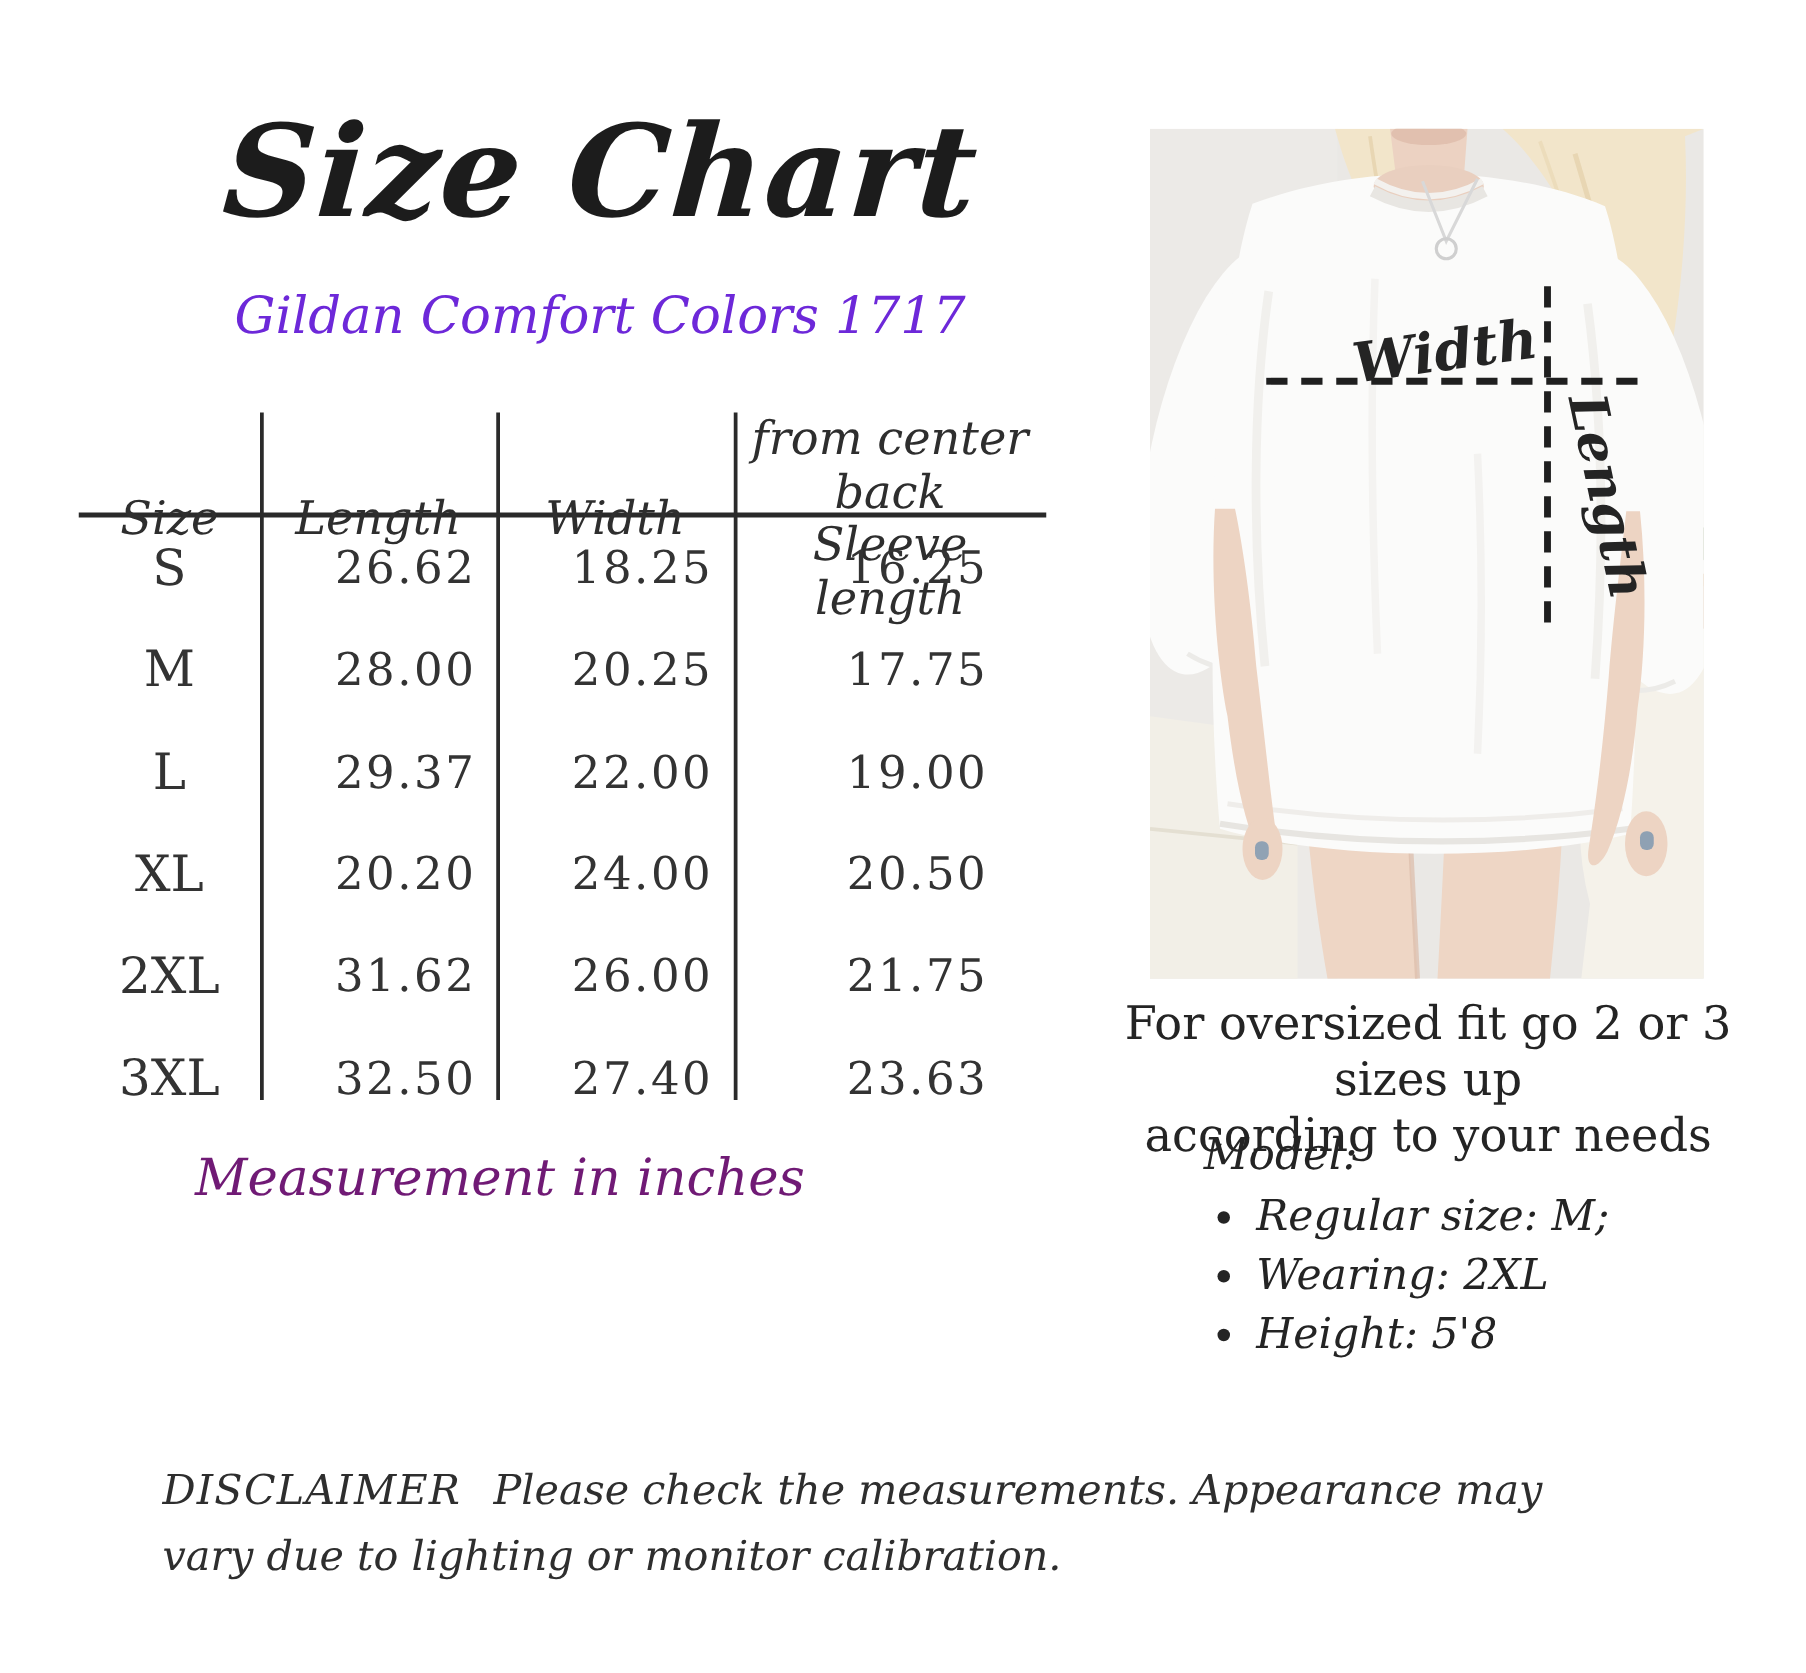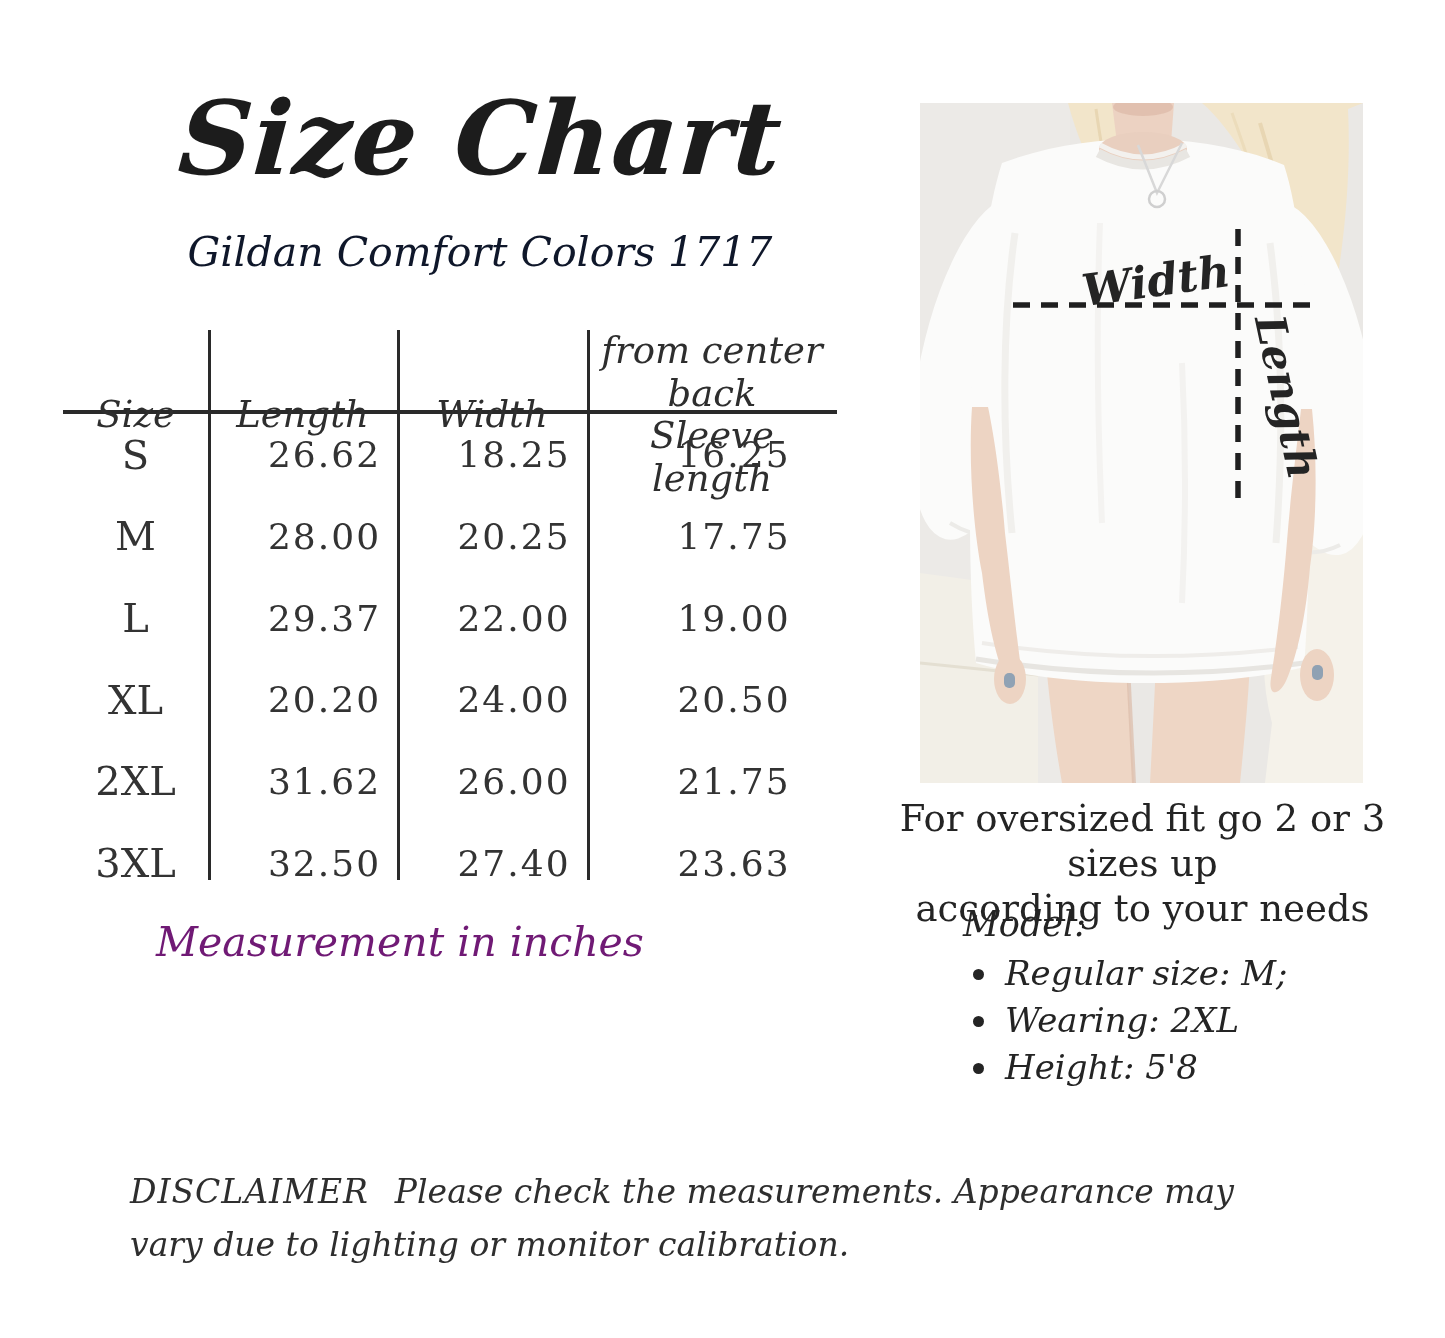--- a/index.html
+++ b/index.html
@@ -11,21 +11,21 @@
   
   .title{
     position:absolute;left:160px;top:78px;width:640px;height:140px;
     font-size:102px;font-weight:bold;font-style:italic;
     text-align:center;letter-spacing:1px;color:#1c1c1c;
     transform:skewX(-4deg);
     font-family:"DejaVu Serif",serif;
   }
   .subtitle{
     position:absolute;left:160px;top:228px;width:640px;
-    font-size:41px;font-style:italic;text-align:center;color:#0f172a;
+    font-size:41px;font-style:italic;text-align:center;color:#6d28d9;
   }
   
   .sizetable{position:absolute;left:63px;top:330px;width:774px;height:550px;}
   .vline{position:absolute;top:0;width:3px;height:550px;background:#2a2a2a;}
   .vline.v1{left:145px;} .vline.v2{left:334px;} .vline.v3{left:524px;}
   .hline{position:absolute;left:0;top:80px;width:774px;height:4px;background:#2a2a2a;}
   .thead{position:absolute;left:0;top:0;width:774px;height:80px;display:grid;
          grid-template-columns:145px 189px 190px 250px;align-items:center;}
   .thead .hc{text-align:center;font-style:italic;font-size:37px;color:#2e2e2e;line-height:1.15;}
   .tbody{position:absolute;left:0;top:84px;width:774px;height:490px;display:grid;

